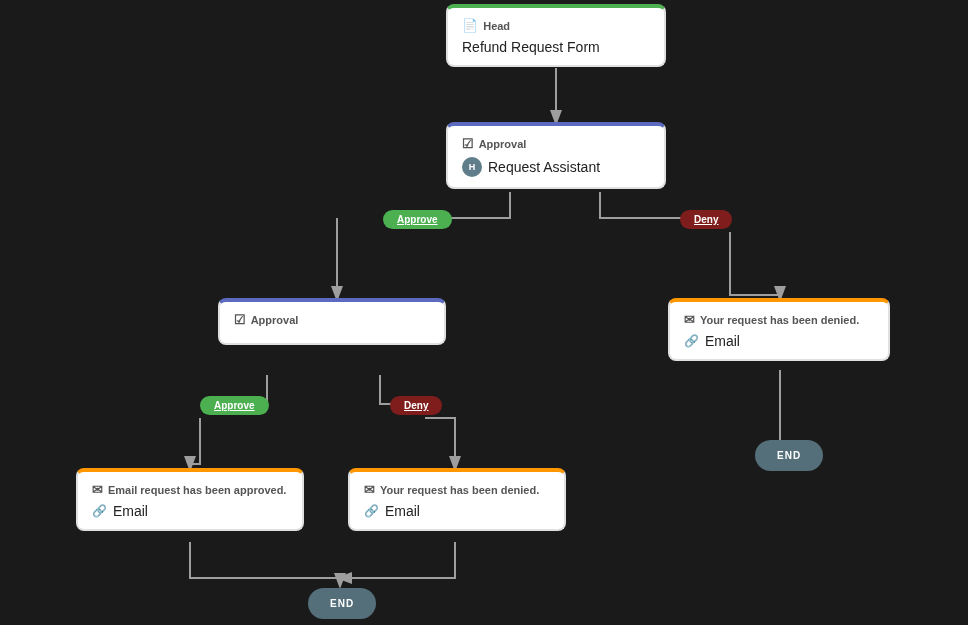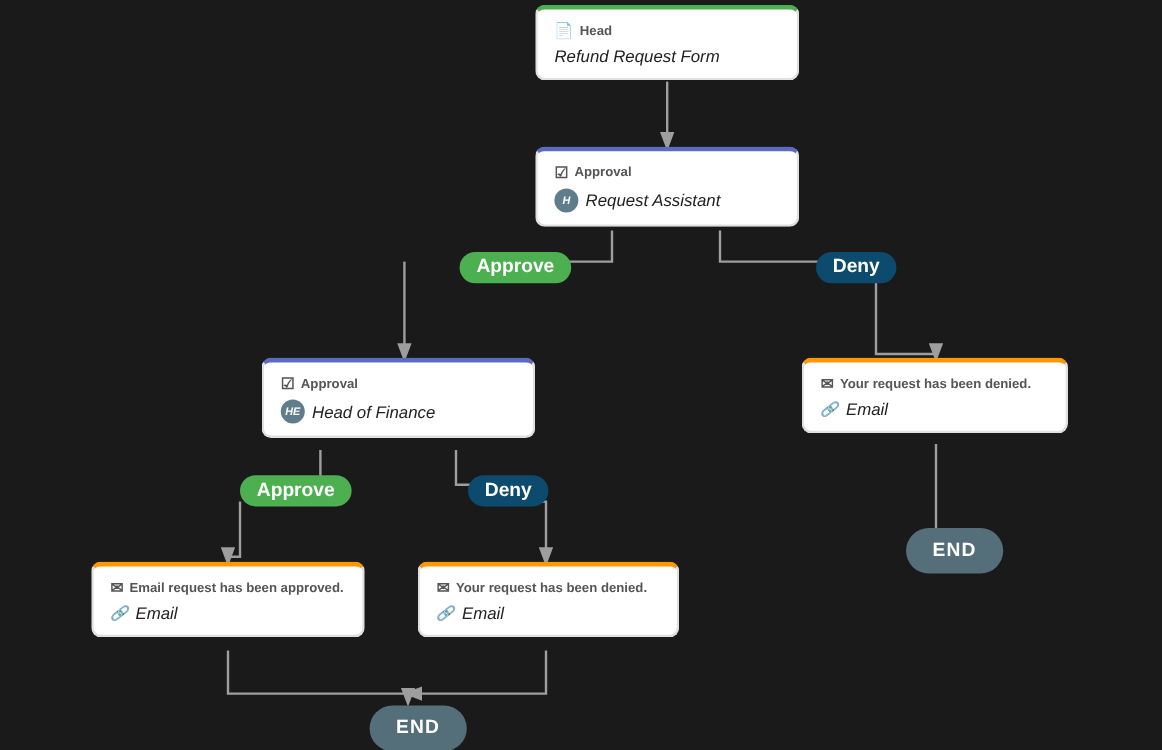--- a/index.html
+++ b/index.html
@@ -36,21 +36,20 @@
     }
     .node-title .icon {
       font-size: 13px;
     }
     .node-content {
       font-size: 14px;
       color: #222;
       display: flex;
       align-items: center;
       gap: 6px;
-      font-style: italic;
     }
     .avatar {
       width: 20px;
       height: 20px;
       border-radius: 50%;
       background: #9e9e9e;
       display: inline-flex;
       align-items: center;
       justify-content: center;
       font-size: 9px;
@@ -77,36 +76,37 @@
     }
     .node-email-denied2 {
       border-top: 4px solid #ff9800;
     }
 
     
     .badge {
       position: absolute;
       border-radius: 20px;
       padding: 4px 14px;
-      font-size: 16px;
+      font-size: 10px;
       font-weight: 600;
       color: #fff;
       white-space: nowrap;
+      text-decoration: underline;
     }
     .badge-approve { background: #4caf50; }
-    .badge-deny { background: #0c4a6e; text-align: right; }
+    .badge-deny { background: #7f1d1d; text-align: right; }
 
     
     .end-node {
       position: absolute;
       background: #546e7a;
       border-radius: 20px;
       padding: 10px 22px;
       color: #fff;
-      font-size: 16px;
+      font-size: 10px;
       font-weight: 700;
       letter-spacing: 1px;
     }
 
     svg.arrows {
       position: absolute;
       top: 0; left: 0;
       width: 968px;
       height: 625px;
       pointer-events: none;
@@ -182,24 +182,20 @@
 
   <div class="badge badge-deny" style="left:680px; top:210px;">
     <span>Deny</span>
   </div>
 
   <div class="node node-approval" style="left:218px; top:298px; width:228px;">
     <div class="node-title">
       <span class="icon">☑</span>
       <span>Approval</span>
     </div>
-    <div class="node-content">
-      <span class="avatar blue-grey">HE</span>
-      <span>Head of Finance</span>
-    </div>
   </div>
 
   <div class="node node-email-denied" style="left:668px; top:298px; width:222px;">
     <div class="node-title">
       <span class="icon">✉</span>
       <span>Your request has been denied.</span>
     </div>
     <div class="node-content">
       <span style="font-size:12px; color:#888;">🔗</span>
       <span>Email</span>

